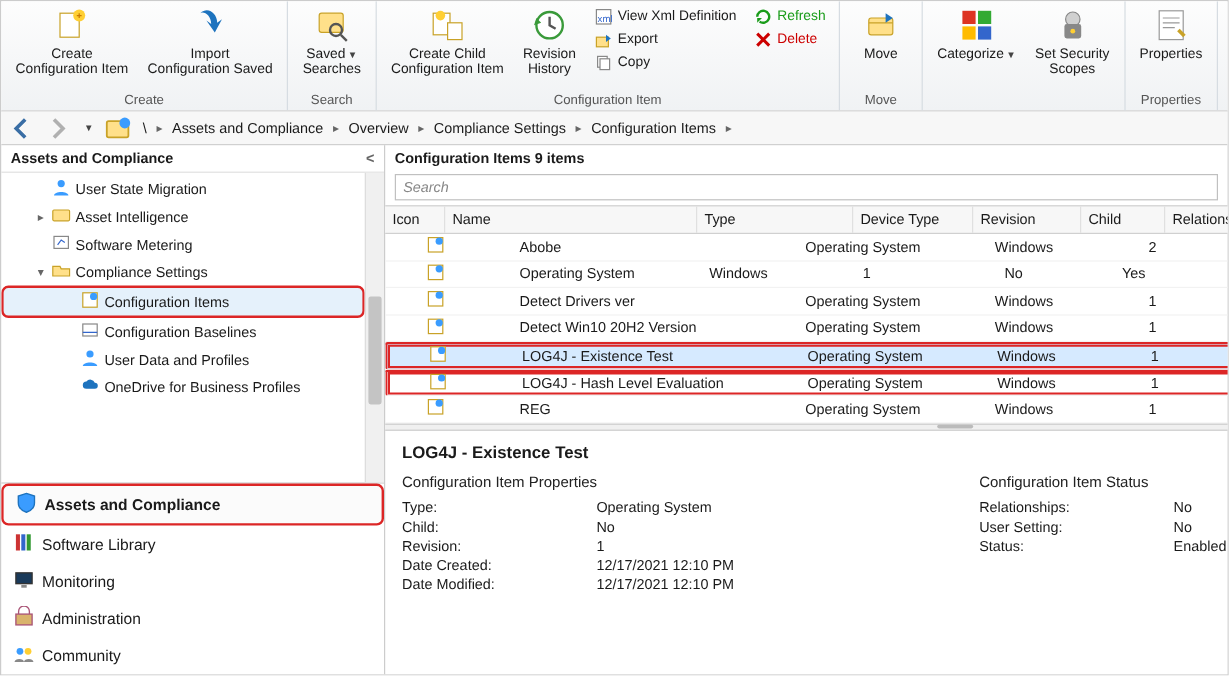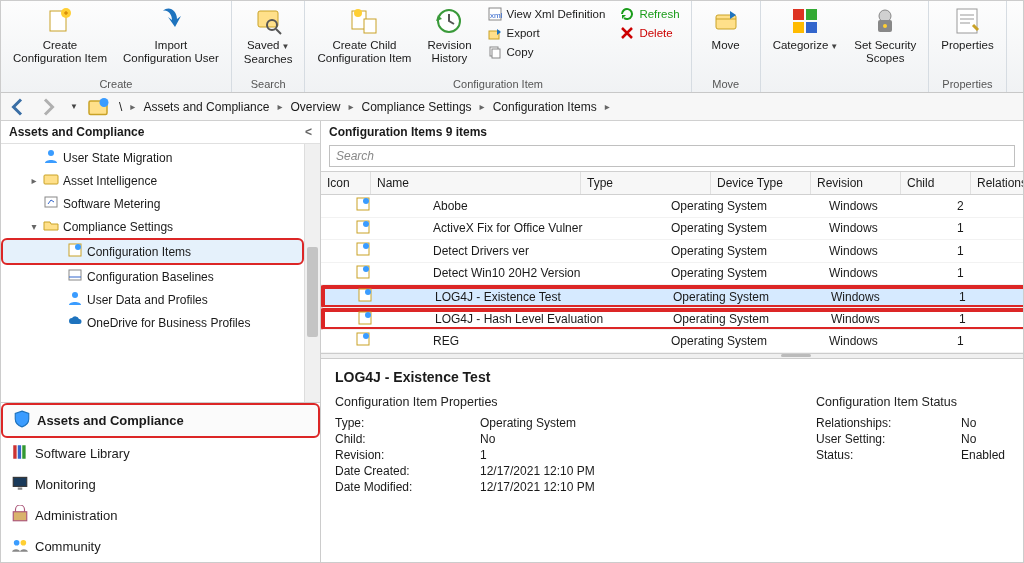--- a/index.html
+++ b/index.html
@@ -64,21 +64,21 @@
   .grid-row svg{width:16px;height:16px;}
 
   .splitter-h { height:6px; background:#f0f0f0; border-top:1px solid #ccc; border-bottom:1px solid #ccc; display:flex;align-items:center;justify-content:center; cursor:row-resize;}
   .splitter-h .grip{ width:30px;height:3px;background:#bbb;border-radius:2px;}
 
   .detail { flex:1; padding:8px 14px; overflow:auto; }
   .detail h3 { margin:2px 0 10px; font-size:14px; font-weight:700;}
   .detail-cols { display:flex; gap:40px; }
   .detail-col { flex:1; }
   .sub-title { font-size:12.5px; color:#222; margin-bottom:6px; font-weight:400;}
-  .kv { display:flex; gap:5px; font-size:12px; padding:1px 0; }
+  .kv { display:flex; gap:22px; font-size:12px; padding:1px 0; }
   .kv .k{ width:140px; }
   .caret-down { font-size:8px; margin-left:2px; color:#444;}
   
   .delete-red { color:#cc0000; }
   .refresh-green { color:#1a9c1a; }
 </style>
 </head>
 <body>
 
 <div id="app">
@@ -93,21 +93,21 @@
                 <path d="M20 8h4M22 6v4" stroke="#c97a00"></path>
               </svg></div>
       <span class="lbl">Create</span>
       <span class="lbl">Configuration Item</span>
     </div>
           <div class="ribbon-btn-large">
       <div class="ico"><svg width="32" height="32" viewBox="0 0 32 32">
                 <path d="M8 6c6-6 14 0 14 8l4-3-6 11-7-10 4 3c0-7-6-11-9-9z" fill="#1e73be"></path>
               </svg></div>
       <span class="lbl">Import</span>
-      <span class="lbl">Configuration User</span>
+      <span class="lbl">Configuration Saved</span>
     </div>
         </div>
         <div class="ribbon-group-label">Create</div>
       </div>
       <div class="ribbon-group">
         <div class="ribbon-items">
           <div class="ribbon-btn-large">
       <div class="ico"><svg width="32" height="32" viewBox="0 0 32 32">
                 <rect x="6" y="6" width="20" height="16" rx="2" fill="#ffe08a" stroke="#c9a227"></rect>
                 <circle cx="20" cy="20" r="5" fill="none" stroke="#555" stroke-width="2"></circle>
@@ -410,21 +410,20 @@
     <div class="gc c-dev">Windows</div>
     <div class="gc c-rev">2</div>
     <div class="gc c-child">No</div>
     <div class="gc c-rel">No</div>
   </div>
               <div class="grid-row">
     <div class="gc c-icon"><svg viewBox="0 0 16 16">
                     <rect x="2" y="2" width="12" height="12" fill="#fff" stroke="#c9a227"></rect>
                     <circle cx="11" cy="5" r="3" fill="#3a9cff"></circle>
                   </svg></div>
-    <div class="gc c-name">ActiveX Fix for Office Vulner</div>
     <div class="gc c-type">Operating System</div>
     <div class="gc c-dev">Windows</div>
     <div class="gc c-rev">1</div>
     <div class="gc c-child">No</div>
     <div class="gc c-rel">Yes</div>
   </div>
               <div class="grid-row">
     <div class="gc c-icon"><svg viewBox="0 0 16 16">
                     <rect x="2" y="2" width="12" height="12" fill="#fff" stroke="#c9a227"></rect>
                     <circle cx="11" cy="5" r="3" fill="#3a9cff"></circle>

